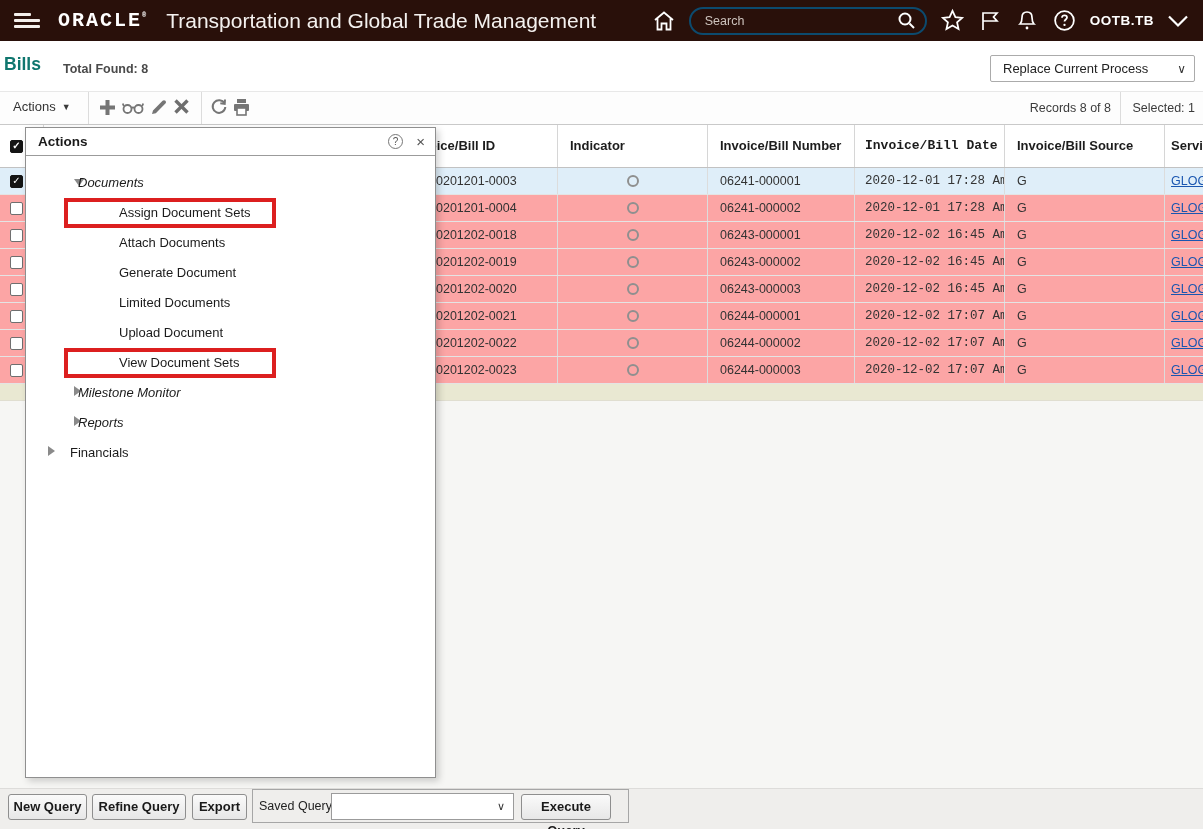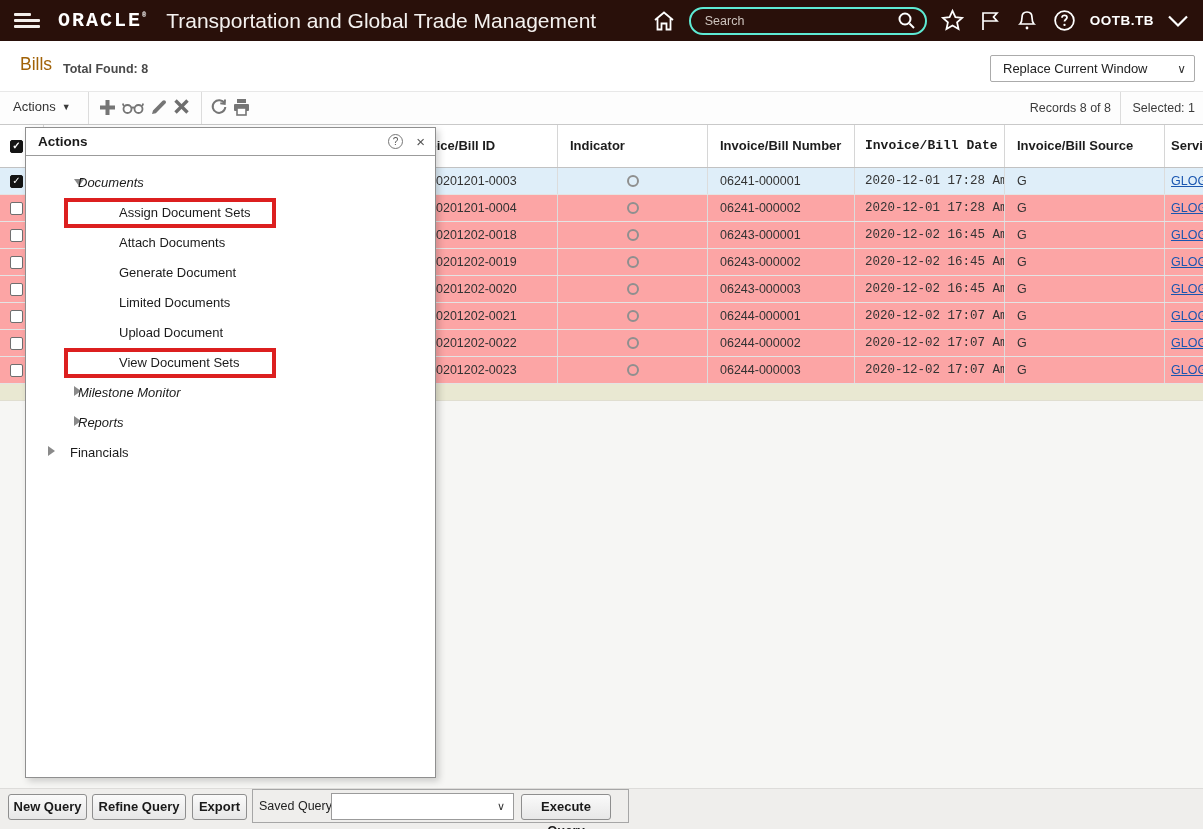--- a/index.html
+++ b/index.html
@@ -15,28 +15,28 @@
     display:flex;align-items:center;z-index:20;}
   .hamburger{margin-left:14px;width:26px;cursor:pointer;}
   .hamburger span{display:block;height:3px;background:#f3efec;margin:3px 0;border-radius:1px;}
   .hamburger span:first-child{width:17px;}
   .hamburger span:nth-child(2),.hamburger span:nth-child(3){width:26px;}
   .logo{margin-left:18px;color:#fff;font-size:20px;font-weight:bold;letter-spacing:2px;display:flex;align-items:flex-start;font-family:Liberation Mono, monospace;}
   .logo sup{font-size:7px;margin-top:2px;}
   .apptitle{margin-left:18px;color:#f4f1ef;font-size:21px;}
   .top-right{margin-left:auto;display:flex;align-items:center;gap:13px;margin-right:14px;}
   .ticon{display:flex;align-items:center;justify-content:center;cursor:pointer;}
-  .searchpill{width:238px;height:28px;border:2px solid #5eead4;border-radius:15px;display:flex;align-items:center;padding:0 9px 0 14px;}
+  .searchpill{width:238px;height:28px;border:2px solid #0c4a6e;border-radius:15px;display:flex;align-items:center;padding:0 9px 0 14px;}
   .searchpill input{flex:1;background:transparent;border:none;outline:none;color:#eee;font-size:12.5px;font-family:"Liberation Sans",sans-serif;}
   .searchpill input::placeholder{color:#cdc3bd;}
   .username{color:#fff;font-weight:bold;font-size:13.5px;letter-spacing:.5px;}
 
   
   .pagehead{position:absolute;top:41px;left:0;width:1203px;height:51px;background:#fff;border-bottom:1px solid #e8e8e8;}
-  .pagetitle{position:absolute;left:20px;top:13px;font-size:17.5px;font-weight:normal;color:#a16207;}
+  .pagetitle{position:absolute;left:4px;top:13px;font-size:17.5px;font-weight:bold;color:#0f766e;}
   .totalfound{position:absolute;left:63px;top:21px;font-size:12.5px;font-weight:bold;color:#4a4a4a;}
   .winselect{position:absolute;right:8px;top:14px;width:205px;height:27px;border:1px solid #ababab;border-radius:2px;
     background:#fff;font-size:13px;color:#222;display:flex;align-items:center;padding:0 8px 0 12px;cursor:pointer;}
   .winselect .chev{margin-left:auto;font-size:12px;color:#333;}
 
   
   .toolbar{position:absolute;top:92px;left:0;width:1203px;height:33px;background:#fdfdfd;border-bottom:1px solid #c9c9c9;}
   .actionsbtn{position:absolute;left:13px;top:7px;font-size:13px;color:#333;cursor:pointer;display:flex;align-items:center;gap:6px;}
   .actionsbtn .caret{font-size:9px;color:#3a3a3a;}
   .tsep{position:absolute;top:0;width:1px;height:32px;background:#dcdcdc;}
@@ -154,21 +154,21 @@
           <polyline points="2,2.5 11,11.5 20,2.5"></polyline>
         </svg>
     </span>
   </div>
 </header>
 
 <section class="pagehead">
   <div class="pagetitle">Bills</div>
   <div class="totalfound">Total Found: 8</div>
   <div class="winselect">
-    <span>Replace Current Window</span>
+    <span>Replace Current Process</span>
     <span class="chev">∨</span>
   </div>
 </section>
 
 <section class="toolbar">
   <div class="actionsbtn">
     <span>Actions</span>
     <span class="caret">▼</span>
   </div>
   <div class="tsep" style="left:88px"></div>

